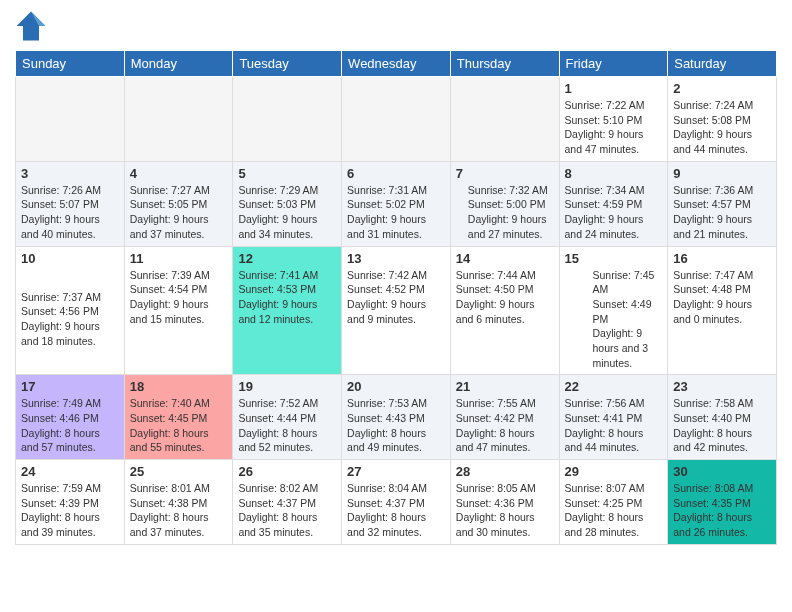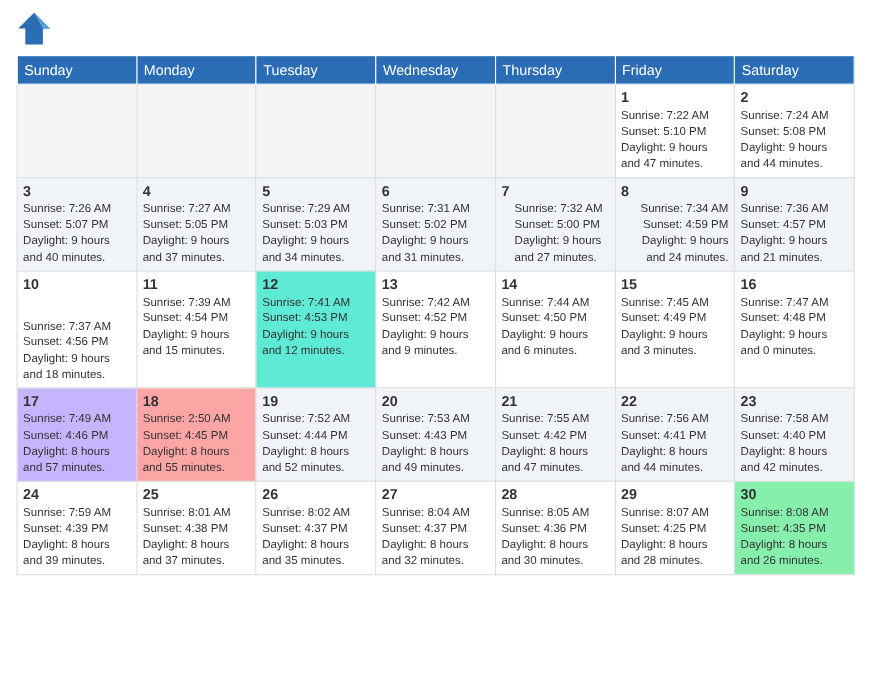--- a/index.html
+++ b/index.html
@@ -177,21 +177,21 @@
 Daylight: 9 hours and 31 minutes.</div>
           </td>
           <td style="background: rgb(240, 244, 248);">
             <span class="day-number">7</span>
             <div class="day-info" style="white-space: pre-line; margin-left: 12px;">Sunrise: 7:32 AM
 Sunset: 5:00 PM
 Daylight: 9 hours and 27 minutes.</div>
           </td>
           <td style="background: rgb(240, 244, 248);">
             <span class="day-number">8</span>
-            <div class="day-info" style="white-space: pre-line; text-align: right;">Sunrise: 7:34 AM
+            <div class="day-info" style="white-space: pre-line;">Sunrise: 7:34 AM
 Sunset: 4:59 PM
 Daylight: 9 hours and 24 minutes.</div>
           </td>
           <td style="background: rgb(240, 244, 248);">
             <span class="day-number">9</span>
             <div class="day-info" style="white-space: pre-line;">Sunrise: 7:36 AM
 Sunset: 4:57 PM
 Daylight: 9 hours and 21 minutes.</div>
           </td>
         </tr>
@@ -221,41 +221,41 @@
 Daylight: 9 hours and 9 minutes.</div>
           </td>
           <td style="background: rgb(255, 255, 255);">
             <span class="day-number">14</span>
             <div class="day-info" style="white-space: pre-line;">Sunrise: 7:44 AM
 Sunset: 4:50 PM
 Daylight: 9 hours and 6 minutes.</div>
           </td>
           <td style="background: rgb(255, 255, 255);">
             <span class="day-number">15</span>
-            <div class="day-info" style="white-space: pre-line;">Sunrise: 7:45 AM
+            <div class="day-info" style="white-space: pre-line; margin-left: 28px;">Sunrise: 7:45 AM
 Sunset: 4:49 PM
 Daylight: 9 hours and 3 minutes.</div>
           </td>
           <td style="background: rgb(255, 255, 255);">
             <span class="day-number">16</span>
             <div class="day-info" style="white-space: pre-line;">Sunrise: 7:47 AM
 Sunset: 4:48 PM
 Daylight: 9 hours and 0 minutes.</div>
           </td>
         </tr>
         <tr>
           <td style="background: #c4b5fd;">
             <span class="day-number">17</span>
             <div class="day-info" style="white-space: pre-line;">Sunrise: 7:49 AM
 Sunset: 4:46 PM
 Daylight: 8 hours and 57 minutes.</div>
           </td>
           <td style="background: #fca5a5;">
             <span class="day-number">18</span>
-            <div class="day-info" style="white-space: pre-line;">Sunrise: 2:50 AM
+            <div class="day-info" style="white-space: pre-line;">Sunrise: 7:40 AM
 Sunset: 4:45 PM
 Daylight: 8 hours and 55 minutes.</div>
           </td>
           <td style="background: rgb(240, 244, 248);">
             <span class="day-number">19</span>
             <div class="day-info" style="white-space: pre-line;">Sunrise: 7:52 AM
 Sunset: 4:44 PM
 Daylight: 8 hours and 52 minutes.</div>
           </td>
           <td style="background: rgb(240, 244, 248);">
@@ -313,21 +313,21 @@
             <div class="day-info" style="white-space: pre-line;">Sunrise: 8:05 AM
 Sunset: 4:36 PM
 Daylight: 8 hours and 30 minutes.</div>
           </td>
           <td style="background: rgb(255, 255, 255);">
             <span class="day-number">29</span>
             <div class="day-info" style="white-space: pre-line;">Sunrise: 8:07 AM
 Sunset: 4:25 PM
 Daylight: 8 hours and 28 minutes.</div>
           </td>
-          <td style="background: #86efac;">
+          <td style="background: #14b8a6;">
             <span class="day-number">30</span>
             <div class="day-info" style="white-space: pre-line;">Sunrise: 8:08 AM
 Sunset: 4:35 PM
 Daylight: 8 hours and 26 minutes.</div>
           </td>
         </tr>
       </tbody>
   </table>
 </div>
 

